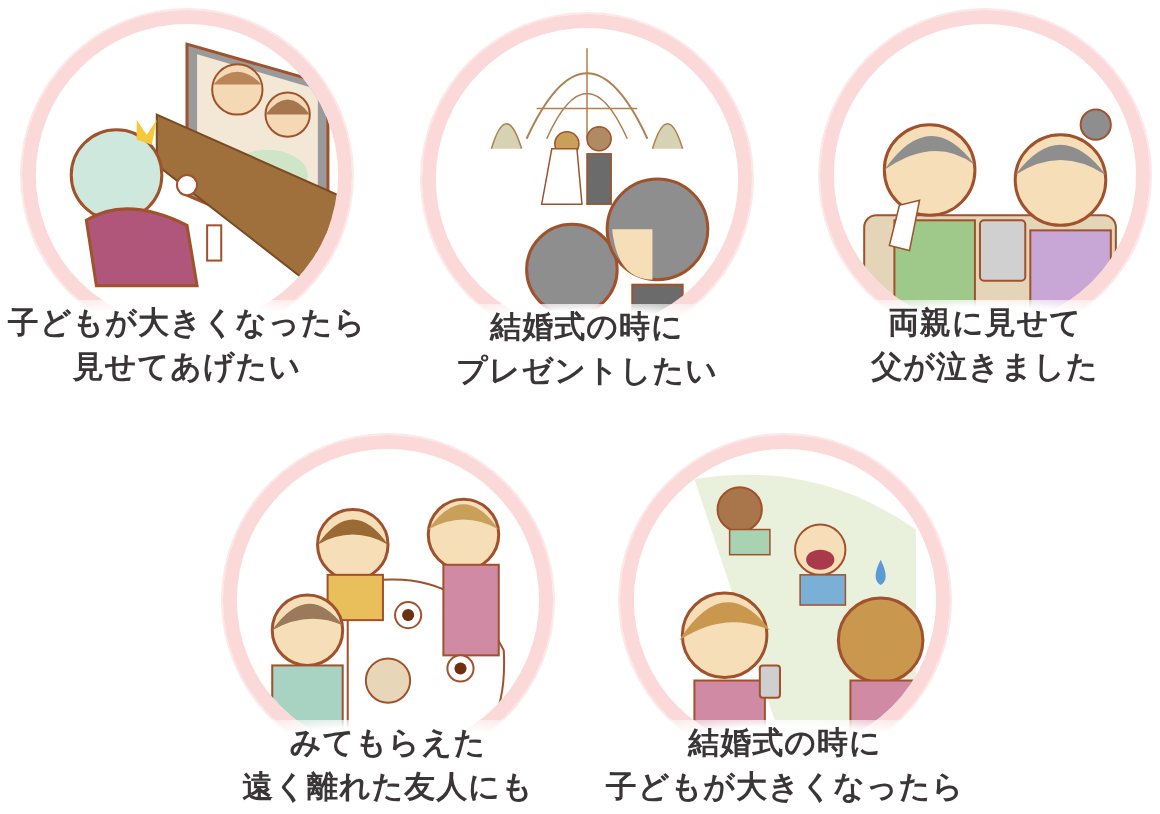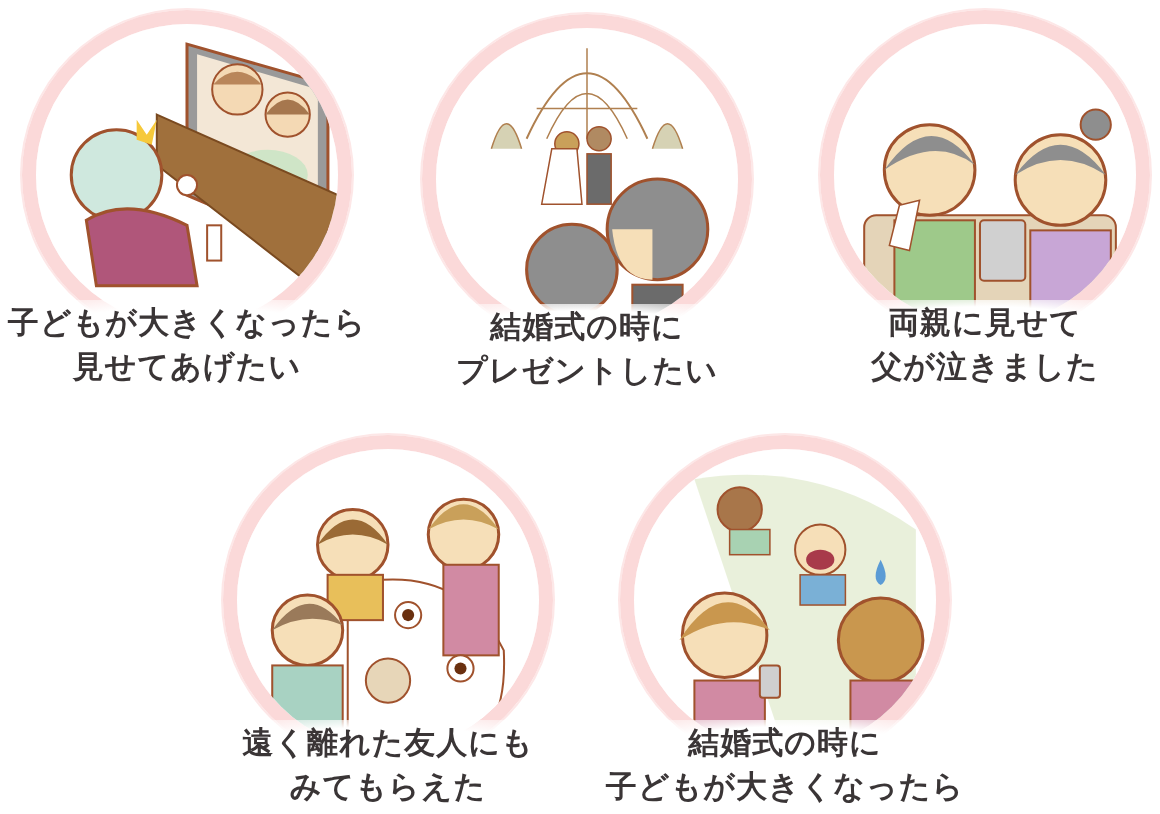--- a/index.html
+++ b/index.html
@@ -108,22 +108,22 @@
       <path d="M35,180 Q70,130 105,175 Q70,160 35,180 Z" fill="#9a7a5a"></path>
       <rect x="35" y="215" width="70" height="85" fill="#a8d2c2" stroke="#a0522d" stroke-width="2"></rect>
       <circle cx="170" cy="165" r="13" fill="#fff" stroke="#a0522d" stroke-width="2"></circle>
       <circle cx="170" cy="165" r="6" fill="#6a3010"></circle>
       <circle cx="150" cy="230" r="22" fill="#e7d6b8" stroke="#a0522d" stroke-width="2"></circle>
       <circle cx="222" cy="218" r="13" fill="#fff" stroke="#a0522d" stroke-width="2"></circle>
       <circle cx="222" cy="218" r="6" fill="#6a3010"></circle>
     </svg>
   </div>
   <div class="caption" style="top:295px;">
+    <div>みてもらえた</div>
     <div>遠く離れた友人にも</div>
-    <div>みてもらえた</div>
   </div>
 </div>
 
 <div class="card" style="left:595px; top:425px;">
   <div class="ring"></div>
   <div class="art">
     <svg viewBox="0 0 300 300">
       <rect width="300" height="300" fill="#ffffff"></rect>
       <path d="M60,30 Q180,10 280,80 L280,300 L150,300 Q100,150 60,30 Z" fill="#e3ecd2" opacity="0.8"></path>
       <circle cx="105" cy="60" r="22" fill="#a8764a" stroke="#a0522d" stroke-width="2"></circle>

